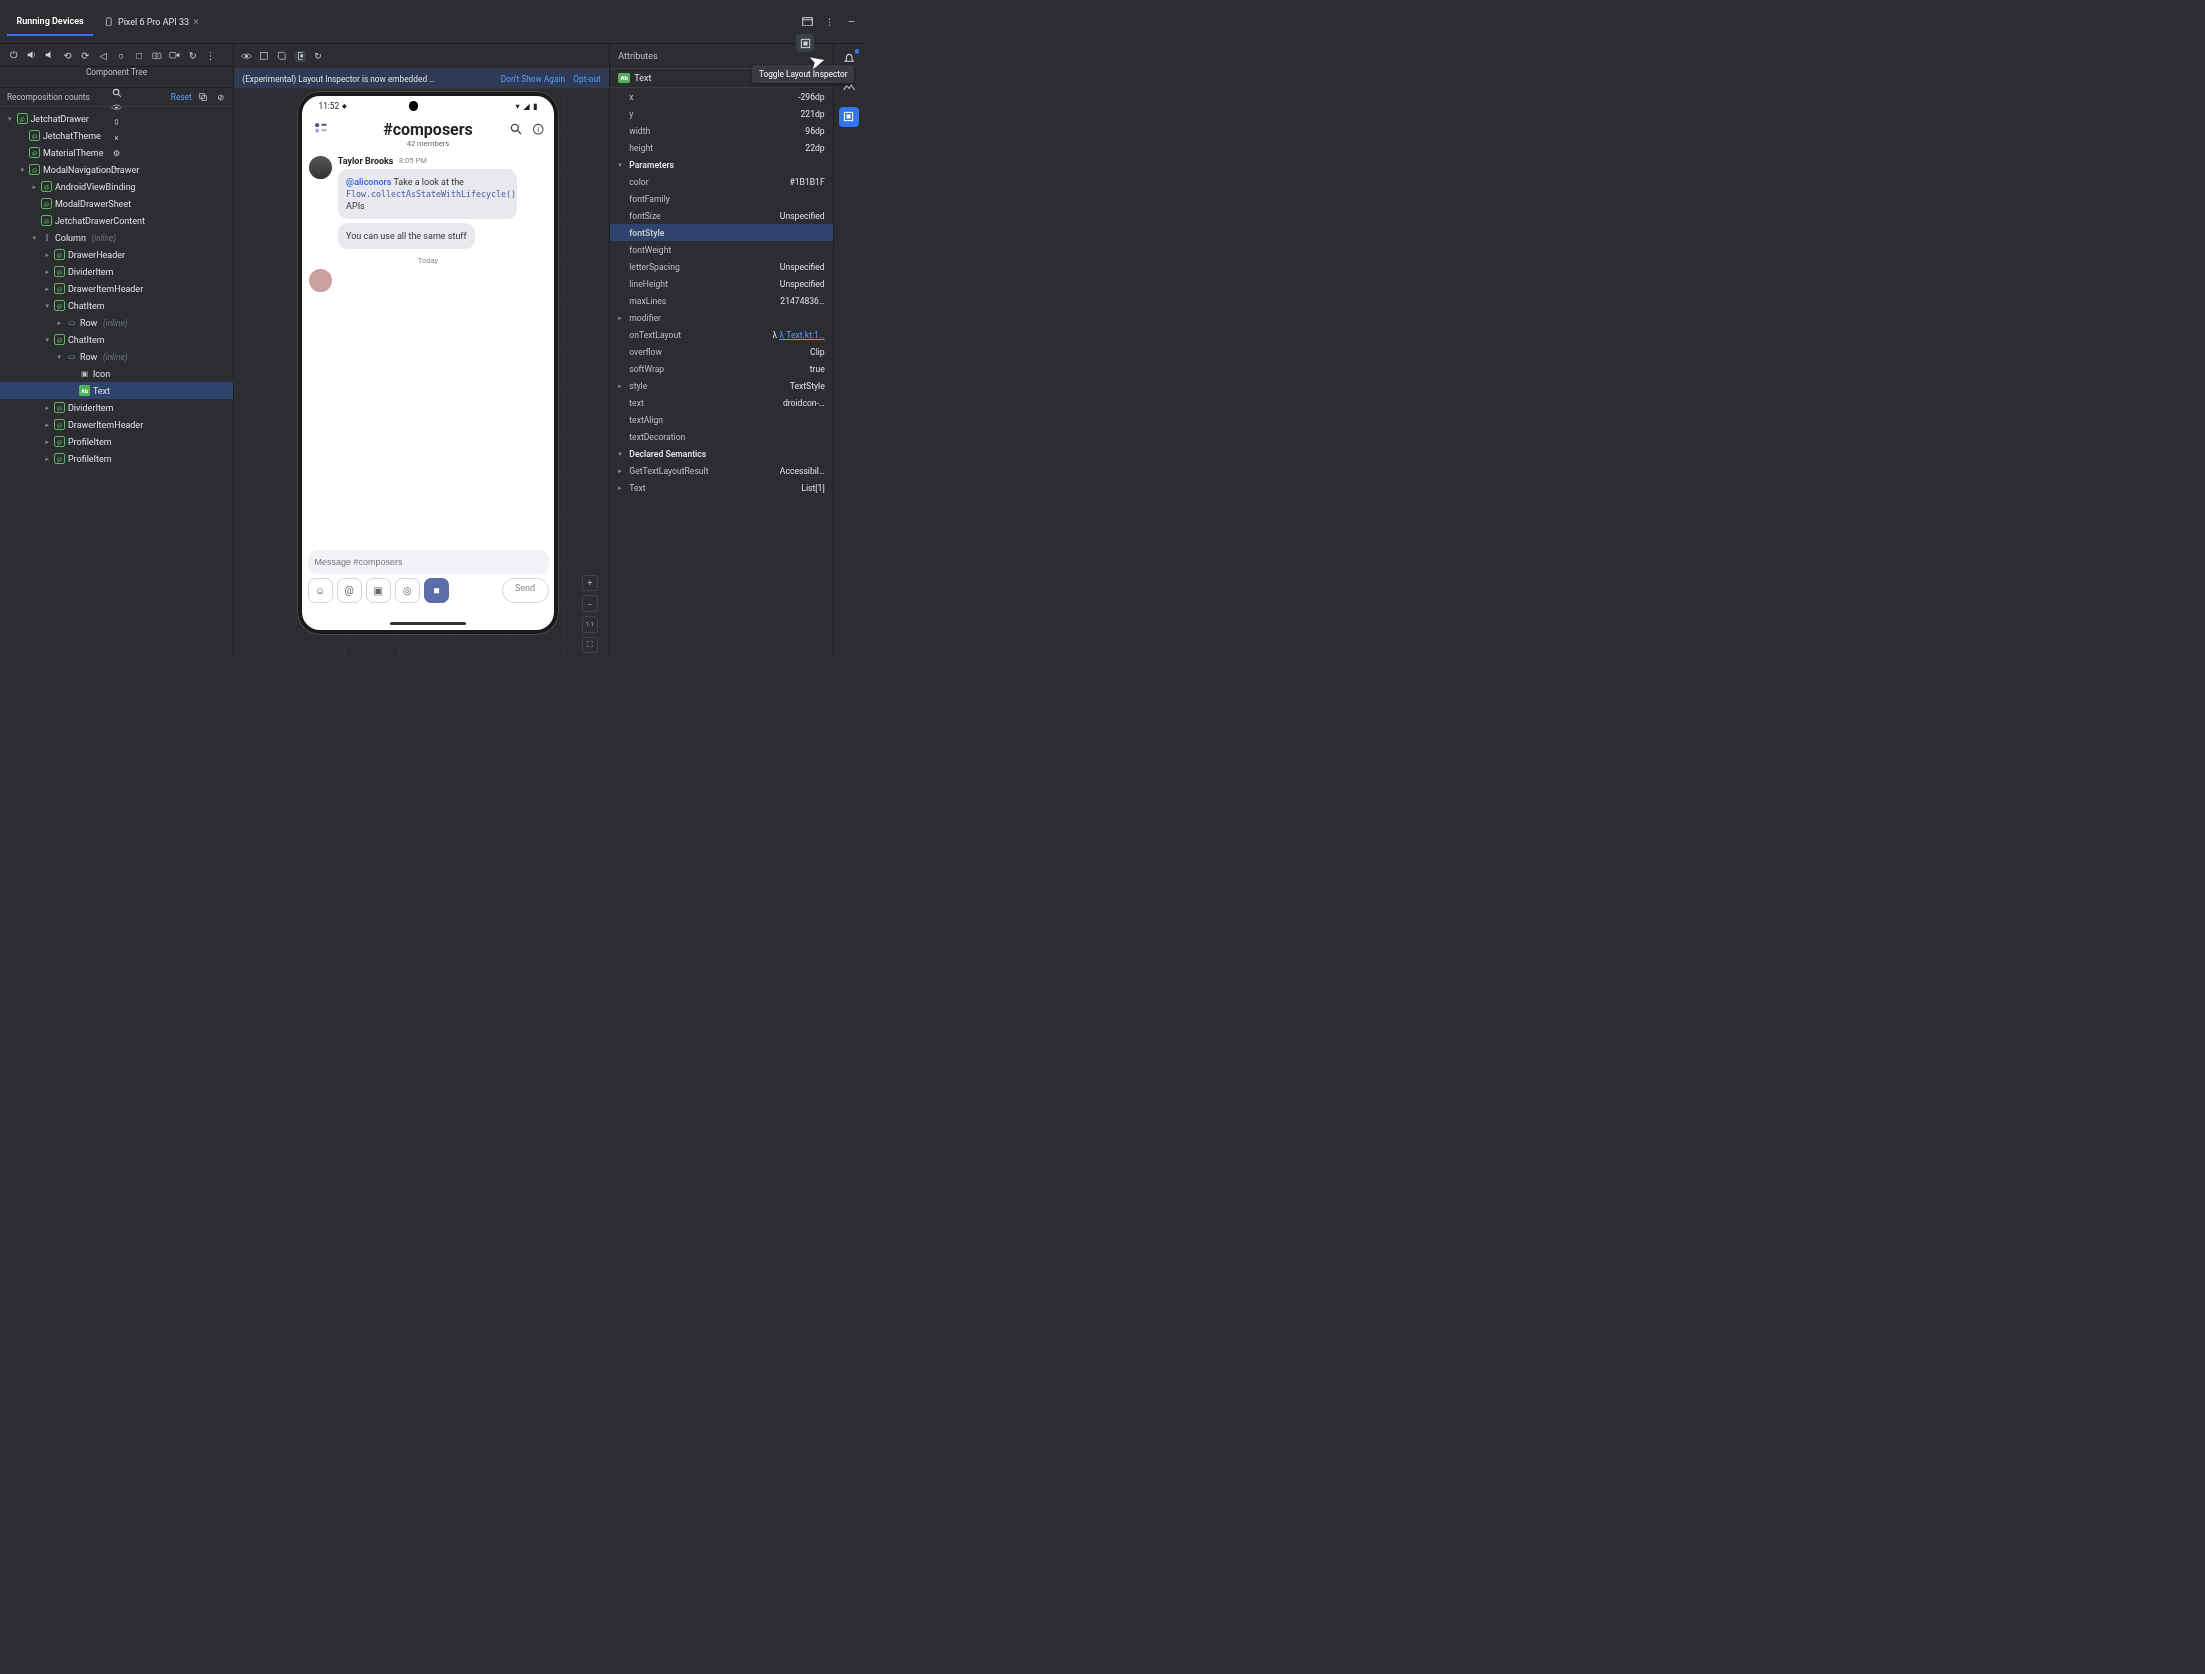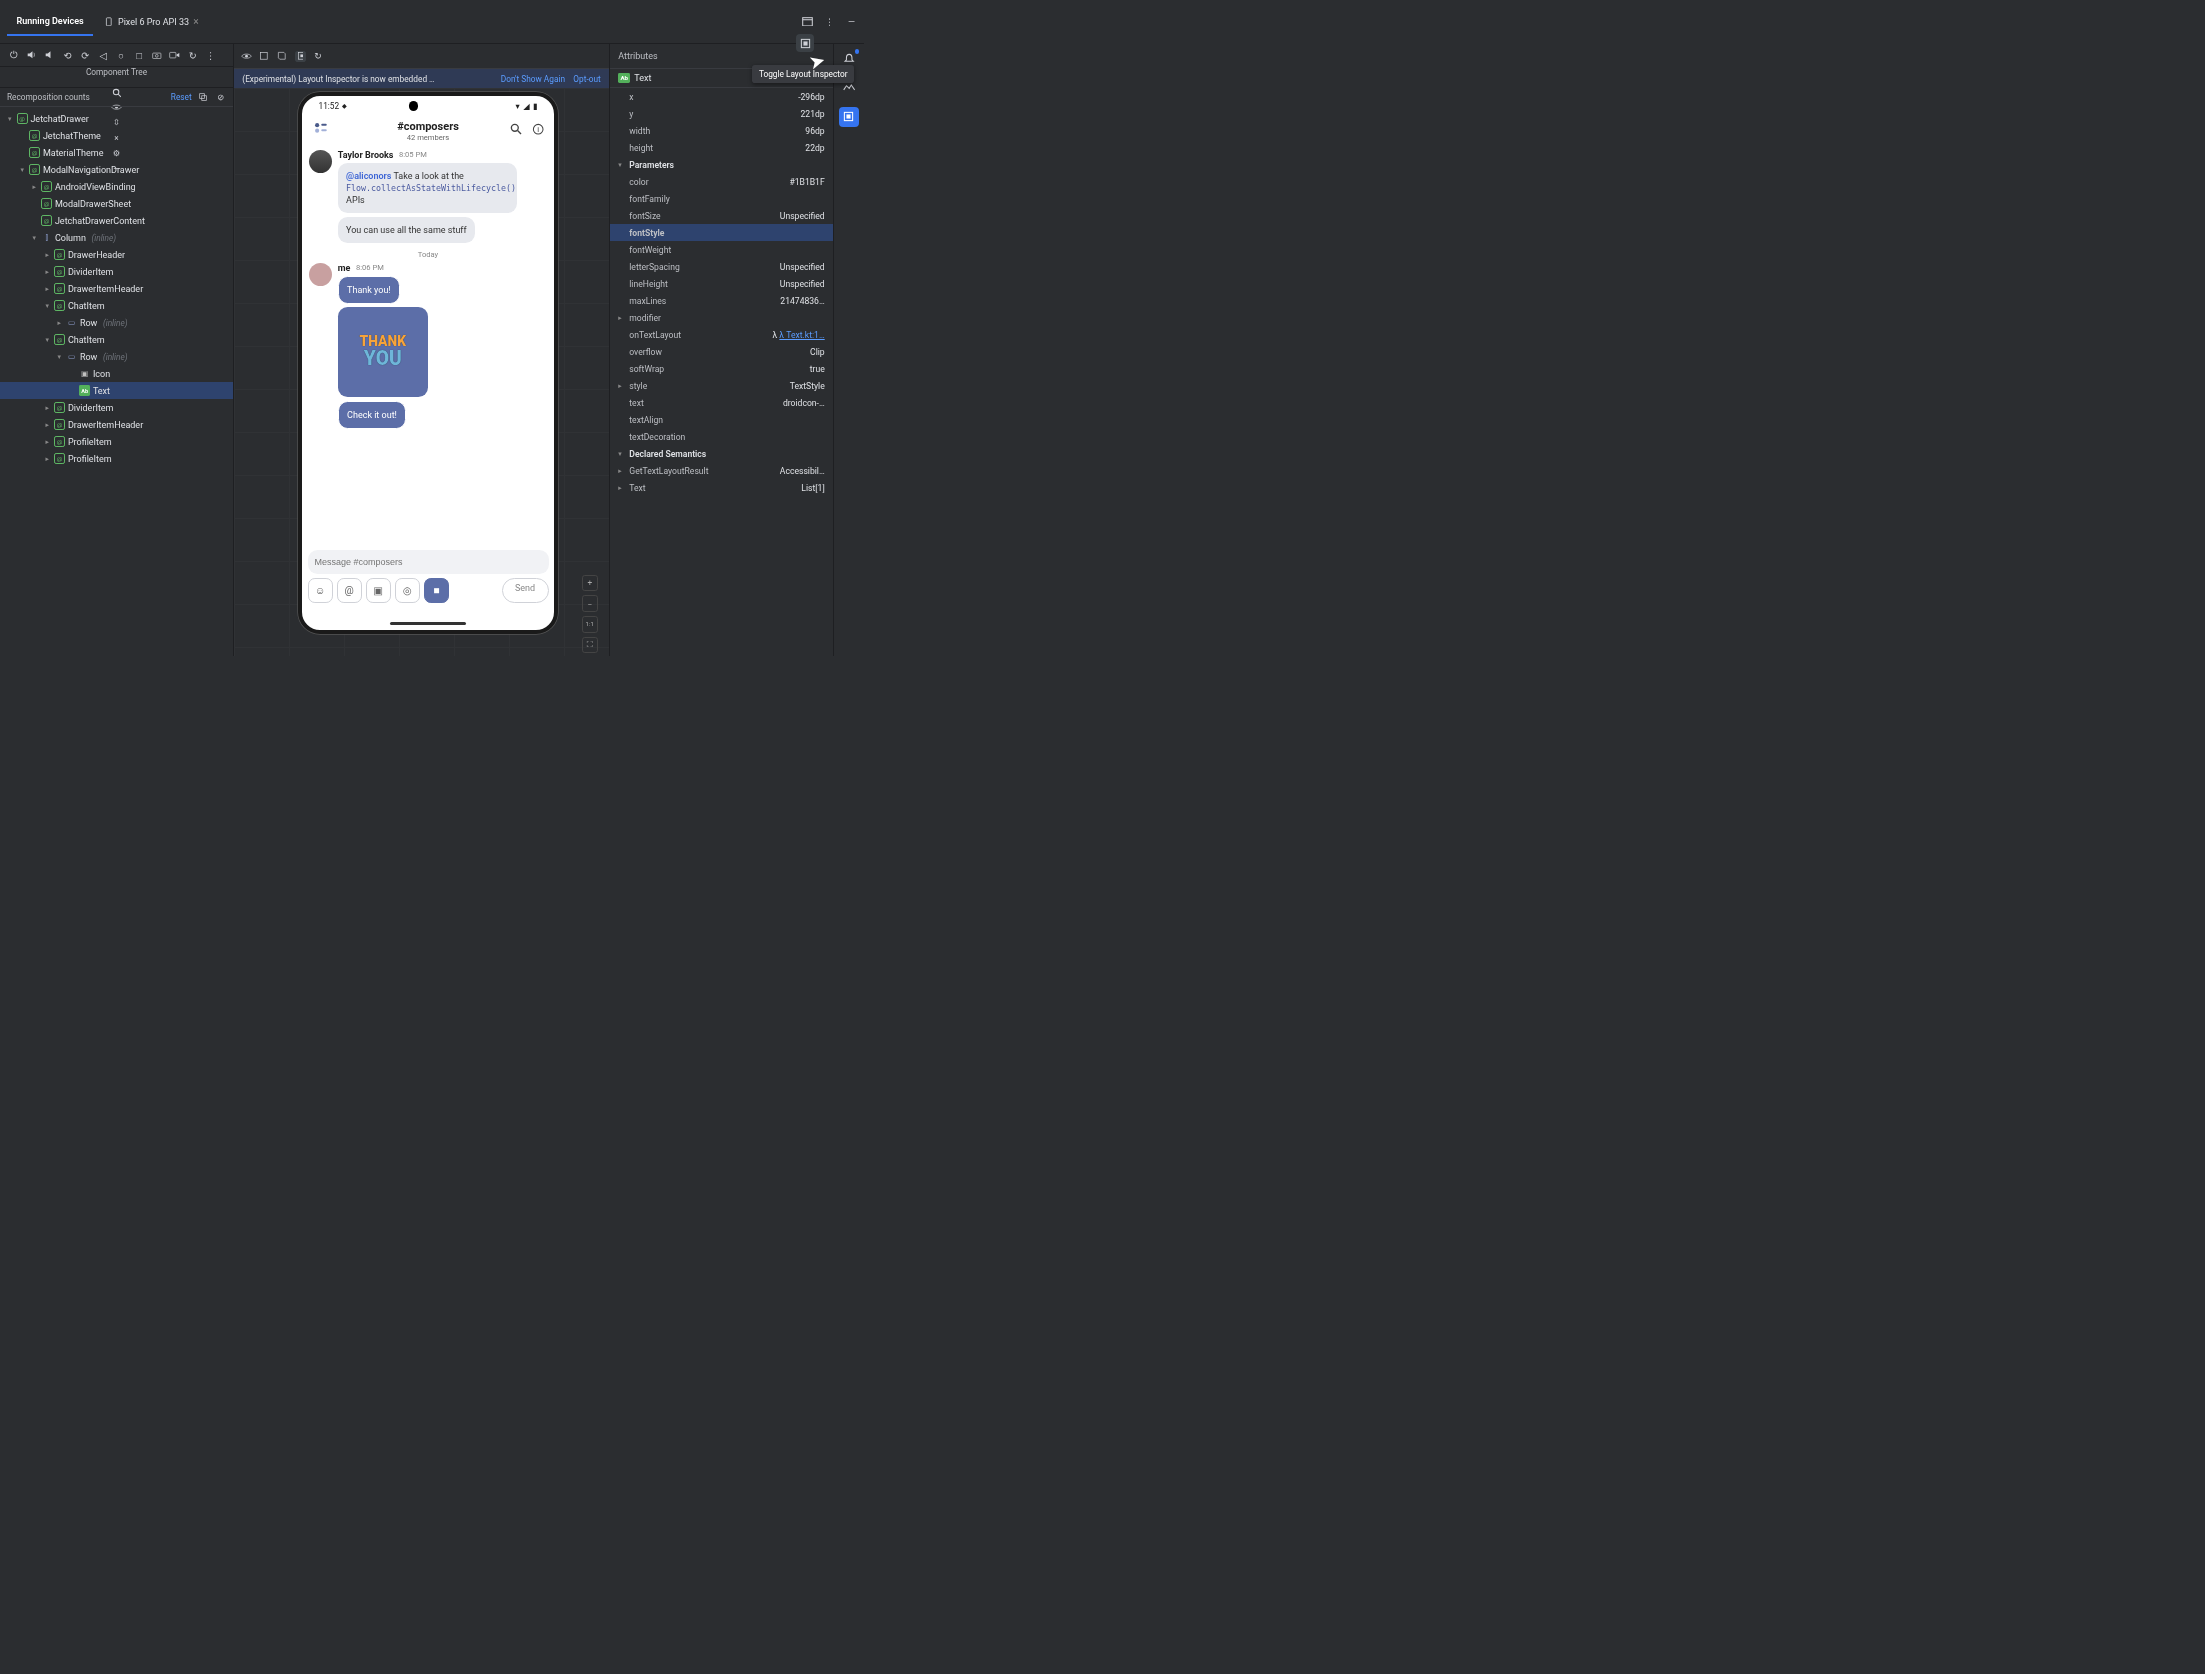--- a/index.html
+++ b/index.html
@@ -79,21 +79,21 @@
 .device-area { flex:1; position:relative; display:flex; align-items:flex-start; justify-content:center; padding-top:4.1px; background:#2b2d30;}
 .grid-bg { position:absolute; left:0; right:0; top:0; bottom:0; pointer-events:none; }
 .grid-bg::before { content:''; position:absolute; inset:0; background-image: linear-gradient(#3a3c41 0.7px, transparent 0.7px), linear-gradient(90deg,#3a3c41 0.7px, transparent 0.7px); background-size: 55px 43px; opacity:.35;}
 .phone-frame { position:relative; width:260px; height:542px; background:#fff; border:4.1px solid #1a1a1a; border-radius:22px; box-shadow: 0 0 0 0.7px #555; overflow:hidden;margin-left:13px; }
 .status-bar { height:19.3px; display:flex; align-items:center; padding:0 16.5px; font-size:8.3px; color:#222; }
 .status-bar .cam { width:9.6px; height:9.6px; background:#000; border-radius:50%; margin:0 5.5px;}
 .status-bar .right { margin-left:auto; display:flex; gap:3.4px; align-items:center;}
 .chat-header { display:flex; align-items:center; justify-content:center; padding:4.1px 0; position:relative; }
 .chat-header .left-ico { position:absolute; left:11px; top:5.5px; }
 .chat-header .right-icos { position:absolute; right:9.6px; top:6.9px; display:flex; gap:9.6px; color:#555;}
-.channel-name { font-weight:700; font-size:11px; color:#222; }
+.channel-name { font-weight:700; font-size:16px; color:#222; }
 .members { font-size:7.6px; color:#666;}
 .chat-body { padding:4.1px 6.9px; height:427px; overflow:hidden; font-size:9px; }
 .msg-wrap { display:flex; gap:5.5px; margin-bottom:6.9px; }
 .avatar { width:23.4px; height:23.4px; border-radius:50%; background:#888; flex-shrink:0; }
 .msg-col { flex:1; }
 .msg-head { display:flex; align-items:flex-start; gap:5.5px; }
 .author { font-weight:700; color:#222; }
 .time { font-size:7.6px; color:#888;}
 .bubble { background:#e7e9ee; border-radius:9.6px; padding:6.9px 8.3px; margin-top:2.8px; color:#333; line-height:1.35; display:inline-block; max-width:179px;}
 .bubble.mine { background:#5c6ea8; color:#fff; }
@@ -430,34 +430,20 @@
               </div>
               <div class="bubble">
                 <span style="color:#3e66d6;font-weight:600">@aliconors</span><span> Take a look at the </span><span class="mono">Flow.collectAsStateWithLifecycle()</span><span> APIs</span>
               </div>
               <div class="bubble" style="margin-top:4.1px">You can use all the same stuff</div>
             </div>
           </div>
           <div class="today-div">Today</div>
           <div class="msg-wrap">
             <div class="avatar" style="background:#c8a0a0"></div>
-            <div class="msg-col">
-              <div class="msg-head">
-                <span class="author">me</span>
-                <span class="time">8:06 PM</span>
-              </div>
-              <div class="bubble mine" style="border:0.7px solid #fff">Thank you!</div>
-              <div class="sticker">
-                <div style="text-align:center">
-                  <div class="sticker-text">THANK</div>
-                  <div class="sticker-text" style="color:#6eb6d9;font-size:19.3px">YOU</div>
-                </div>
-              </div>
-              <div class="bubble mine" style="border:0.7px solid #fff;margin-top:4.1px">Check it out!</div>
-            </div>
           </div>
         </div>
         <div class="composer">
           <input class="composer-input" placeholder="Message #composers" style="">
           <div class="composer-row">
             <div class="btn-sq">☺</div>
             <div class="btn-sq">@</div>
             <div class="btn-sq">▣</div>
             <div class="btn-sq">◎</div>
             <div class="btn-sq video">■</div>

